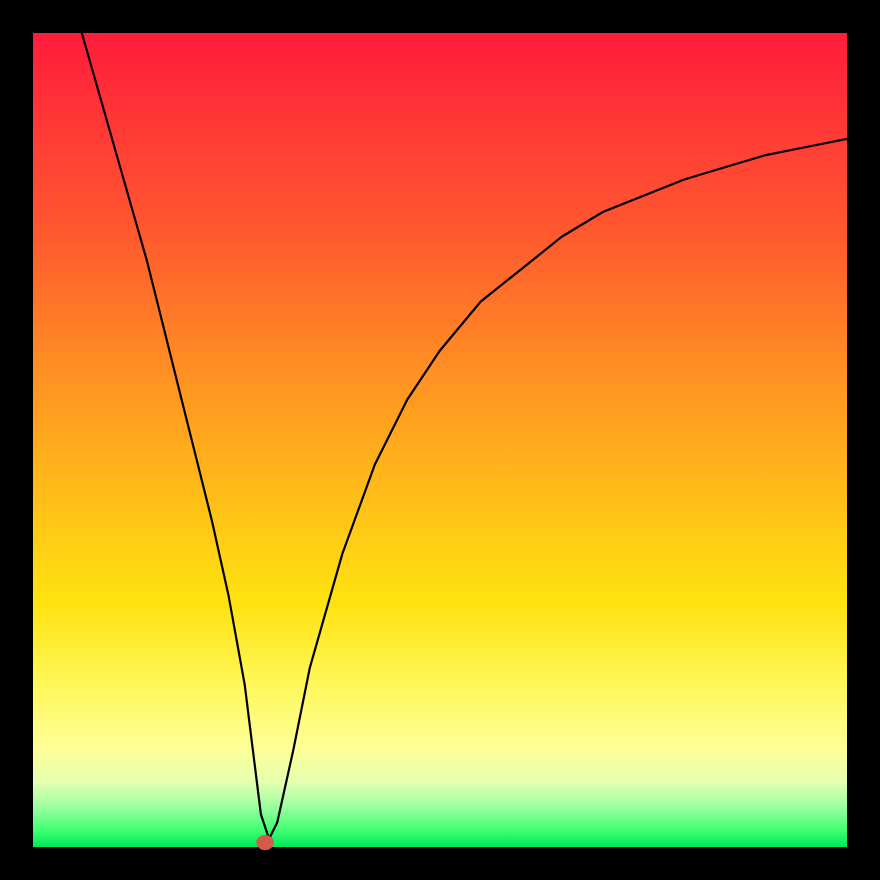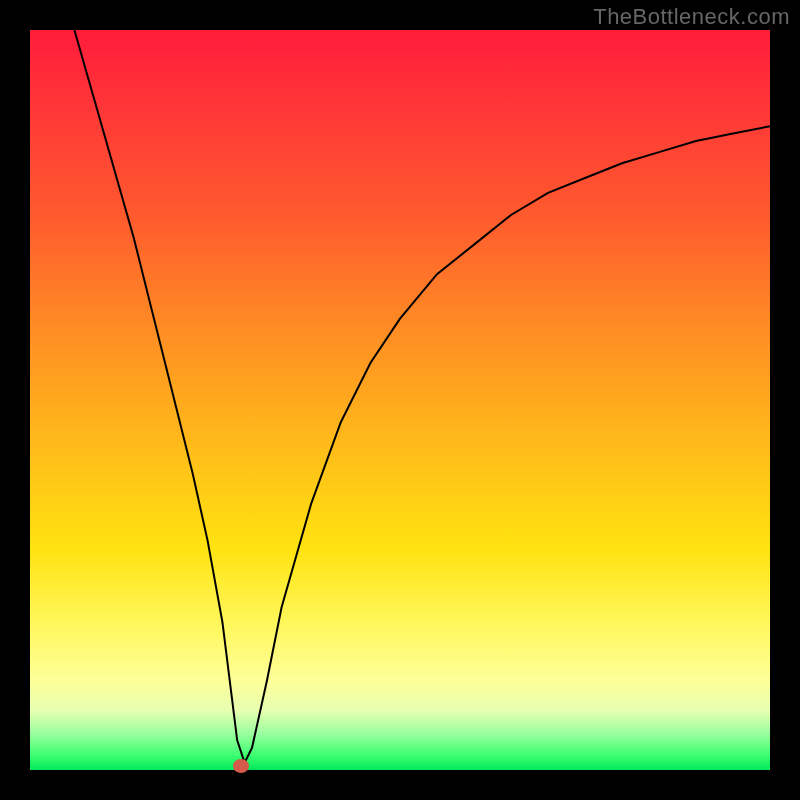--- a/index.html
+++ b/index.html
@@ -76,21 +76,20 @@
     border-radius: 50%;
     transform: translate(-50%, -50%);
     z-index: 3;
   }
 </style>
 </head>
 <body>
 
 <div class="stage">
 
-  <div class="watermark">TheBottleneck.com</div>
 
   <div class="plot-frame">
     <div class="gradient-bg"></div>
 
     <svg class="curve" viewBox="0 0 100 100" preserveAspectRatio="none">
       <path id="curve-path" d="M6.00 0.00 L8.00 7.00 L10.00 14.00 L12.00 21.00 L14.00 28.00 L16.00 36.00 L18.00 44.00 L20.00 52.00 L22.00 60.00 L24.00 69.00 L26.00 80.00 L27.00 88.00 L28.00 96.00 L29.00 99.00 L30.00 97.00 L32.00 88.00 L34.00 78.00 L38.00 64.00 L42.00 53.00 L46.00 45.00 L50.00 39.00 L55.00 33.00 L60.00 29.00 L65.00 25.00 L70.00 22.00 L75.00 20.00 L80.00 18.00 L85.00 16.50 L90.00 15.00 L95.00 14.00 L100.00 13.00" fill="none" stroke="#000" stroke-width="2" vector-effect="non-scaling-stroke"></path>
     </svg>
 
     <div class="marker" id="marker-dot" style="left: 210.9px; top: 736.3px; background: rgb(212, 90, 74);"></div>
 

